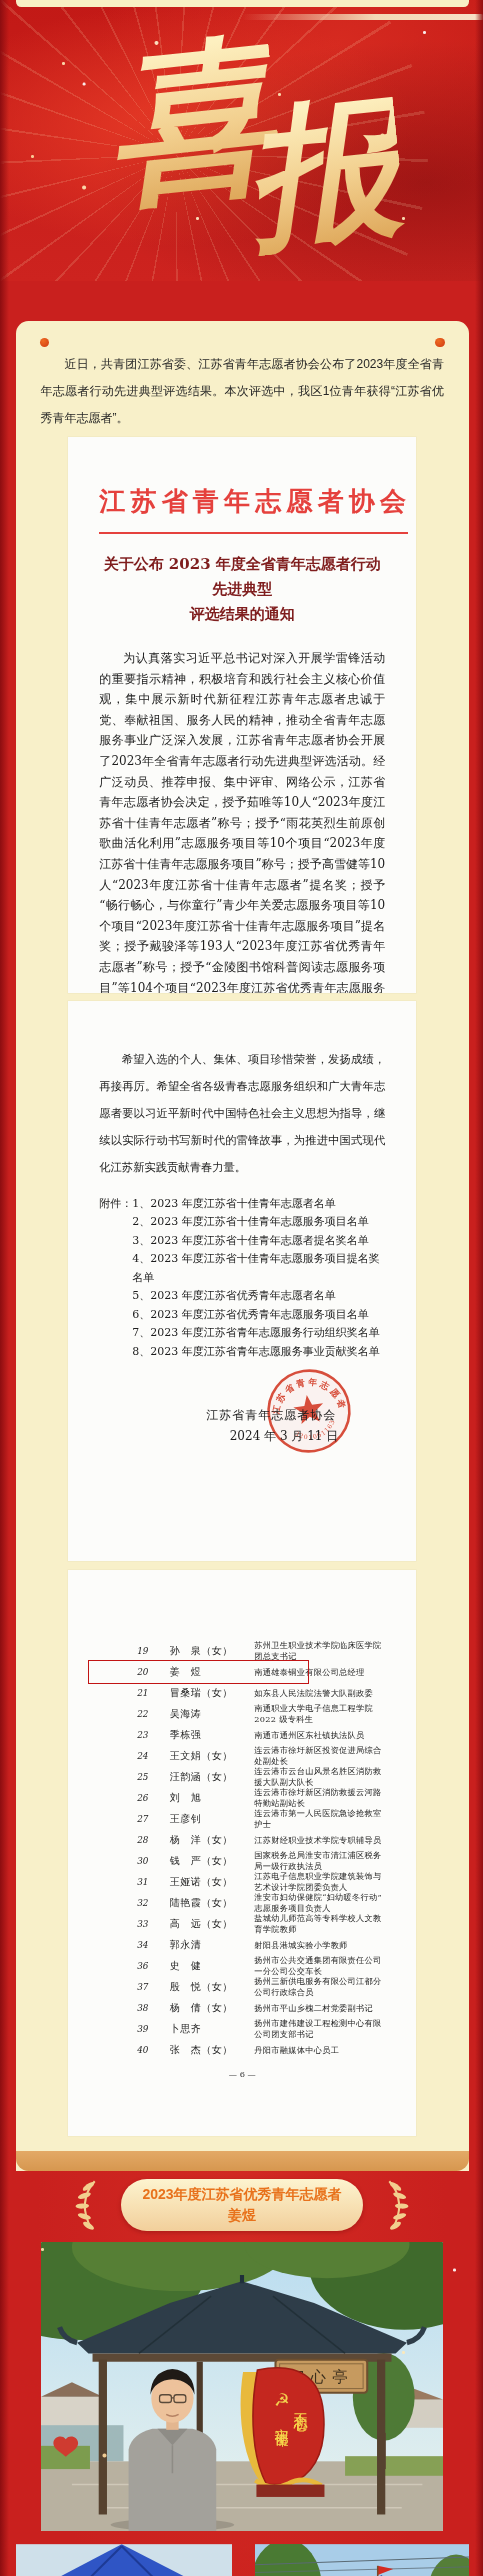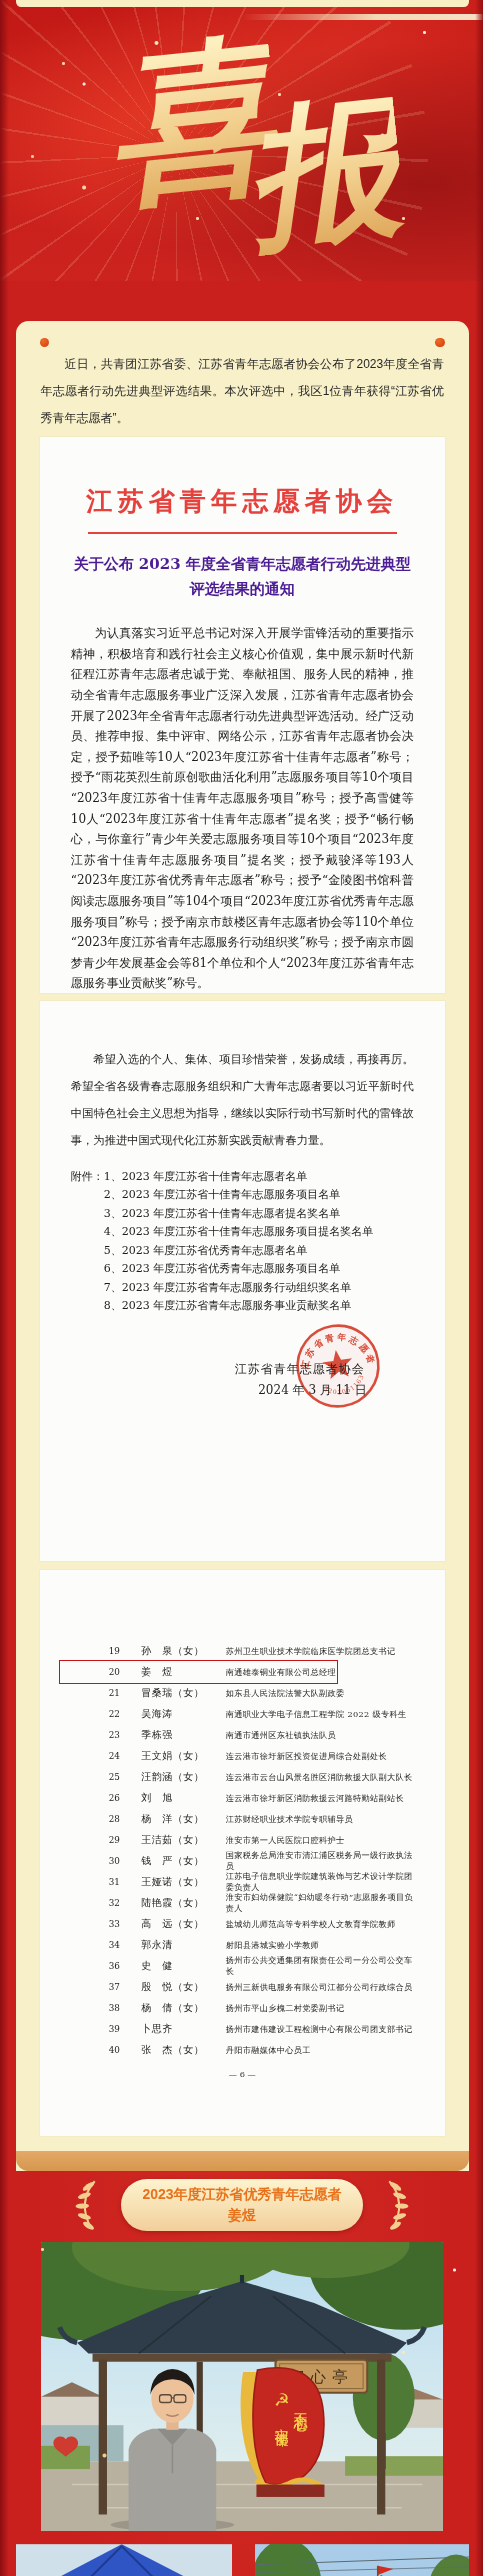--- a/index.html
+++ b/index.html
@@ -46,41 +46,41 @@
   .panel-foot { position:absolute; left:0; right:0; bottom:0; height:19.6px;
     background:linear-gradient(180deg,#e3a966,#d6974f); border-radius:0 0 12.4px 12.4px; }
   .corner-dot { position:absolute; top:16.5px; width:9.8px; height:9.8px; border-radius:50%;
     background:radial-gradient(circle at 35% 30%, #ef6b22, #cf3a12); }
   .corner-dot.l { left:24px; } .corner-dot.r { right:24px; }
 
   .intro { padding:30px 25px 0; }
   .intro p { margin:0; font-size:12px; line-height:27px; color:#262626; text-align:justify; text-indent:2em; }
 
   
-  .doc { width:405px; margin:5.2px auto 0; font-family:"DejaVu Serif","Liberation Serif",serif; color:#1d1d1d; }
+  .doc { width:348px; margin:5.2px auto 0; font-family:"DejaVu Serif","Liberation Serif",serif; color:#1d1d1d; }
   .doc-page { background:#fcfcfa; margin-bottom:8.2px; overflow:hidden; box-shadow:0 0 0 0.5px rgba(60,50,20,.05); }
   .p1 { height:556px; padding:47px 31px 0; }
   .org-title { font-size:26px; font-weight:bold; color:#e5413d; text-align:center;
     letter-spacing:5.2px; white-space:nowrap; }
   .org-underline { width:309px; height:2.1px; background:#e5413d; margin:12.4px auto 0; }
-  .notice-title { margin-top:18.5px; text-align:center; font-size:15px; font-weight:bold; line-height:1.65; color:#4c1d95; }
+  .notice-title { margin-top:18.5px; text-align:center; font-size:15px; font-weight:bold; line-height:1.65; color:#7f1d1d; }
   .doc-para { margin-top:21.6px; font-size:12px; line-height:20.6px; text-align:justify; text-indent:2em; }
   .p2 { height:560px; padding:45px 31px 8px; }
   .doc-para2 { margin:0; font-size:11.3px; line-height:27px; text-align:justify; text-indent:2em; }
   .attach { margin-top:13.4px; display:flex; font-size:11px; line-height:18.5px; }
   .attach-label { white-space:nowrap; }
   .attach-list { list-style:none; margin:0; padding:0; }
   .sig-block { position:relative; margin-top:12.4px; height:124px; }
   .sig-name { position:absolute; right:49px; top:33px; font-size:12px; letter-spacing:1px; }
   .sig-date { position:absolute; right:47px; top:54px; font-size:12px; }
   .stamp { position:absolute; right:31px; top:-7.2px; transform:rotate(-8deg); opacity:.92; }
   .p3 { height:566px; padding:0 31px; }
   .name-rows { margin-top:71px; }
   .lrow { position:relative; display:flex; align-items:center; height:21px; padding-left:30px; }
-  .lrow .no  { width:27px; font-size:8.8px; text-align:center; }
+  .lrow .no  { width:27px; font-size:8.8px; text-align:center;font-style:italic; }
   .lrow .nm  { width:98px; font-size:10px; padding-left:13.4px; letter-spacing:0.5px; }
   .lrow .org { flex:1; font-size:8.2px; letter-spacing:0.3px; }
   .lrow.highlight::after { content:""; position:absolute; top:-1.5px; bottom:-1.5px; left:-11.3px; right:76px;
     border:1.5px solid #c21414; }
   .pagenum { margin-top:8.2px; text-align:center; font-size:8.2px; color:#333; }
 
   
   .red-mid { position:relative; height:706px; overflow:hidden;
     background:radial-gradient(ellipse at 50% 8%, #d22a22 0%, rgba(210,42,34,0) 60%), #c9201e; }
   .badge-row { display:flex; justify-content:center; align-items:center; gap:18px; padding-top:8.2px; }
@@ -199,28 +199,28 @@
             <span class="no">25</span>
             <span class="nm">汪韵涵（女）</span>
             <span class="org">连云港市云台山风景名胜区消防救援大队副大队长</span>
           </div>
             <div class="lrow">
             <span class="no">26</span>
             <span class="nm">刘　旭</span>
             <span class="org">连云港市徐圩新区消防救援云河路特勤站副站长</span>
           </div>
             <div class="lrow">
+            <span class="no">27</span>
+            <span class="nm">王彦钊</span>
+            <span class="org">连云港市第一人民医院急诊抢救室护士</span>
+          </div>
+            <div class="lrow">
             <span class="no">28</span>
             <span class="nm">杨　洋（女）</span>
             <span class="org">江苏财经职业技术学院专职辅导员</span>
-          </div>
-            <div class="lrow">
-            <span class="no">29</span>
-            <span class="nm">王洁茹（女）</span>
-            <span class="org">淮安市第一人民医院口腔科护士</span>
           </div>
             <div class="lrow">
             <span class="no">30</span>
             <span class="nm">钱　严（女）</span>
             <span class="org">国家税务总局淮安市清江浦区税务局一级行政执法员</span>
           </div>
             <div class="lrow">
             <span class="no">31</span>
             <span class="nm">王娅诺（女）</span>
             <span class="org">江苏电子信息职业学院建筑装饰与艺术设计学院团委负责人</span>

